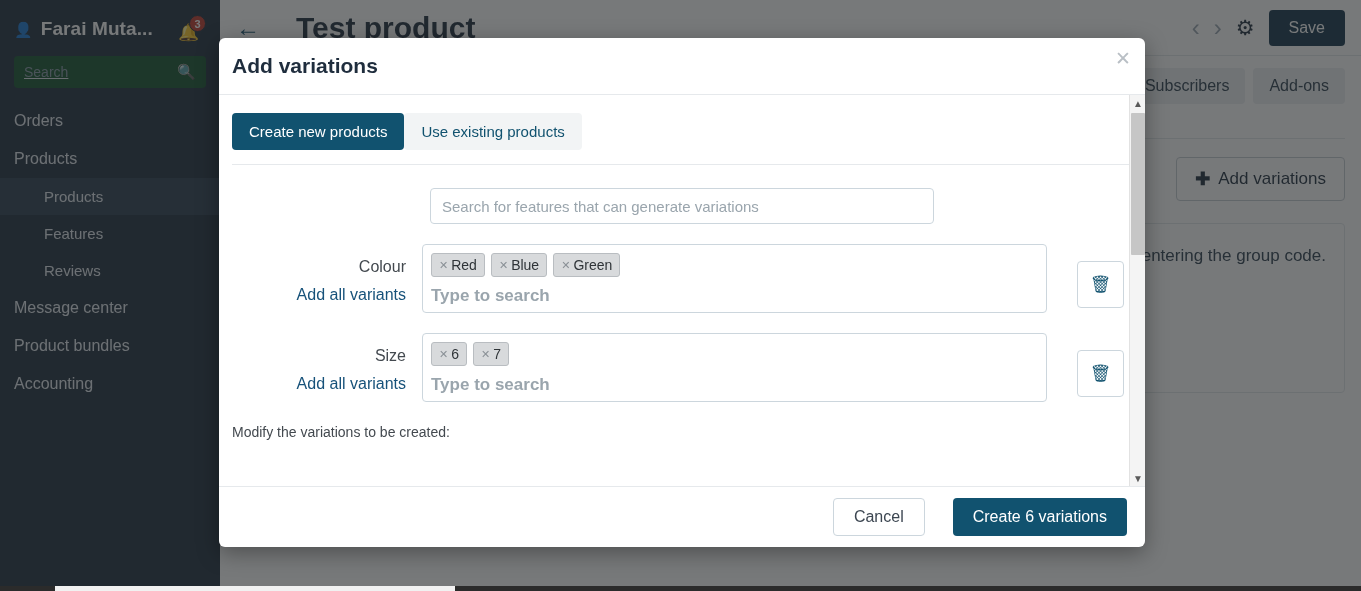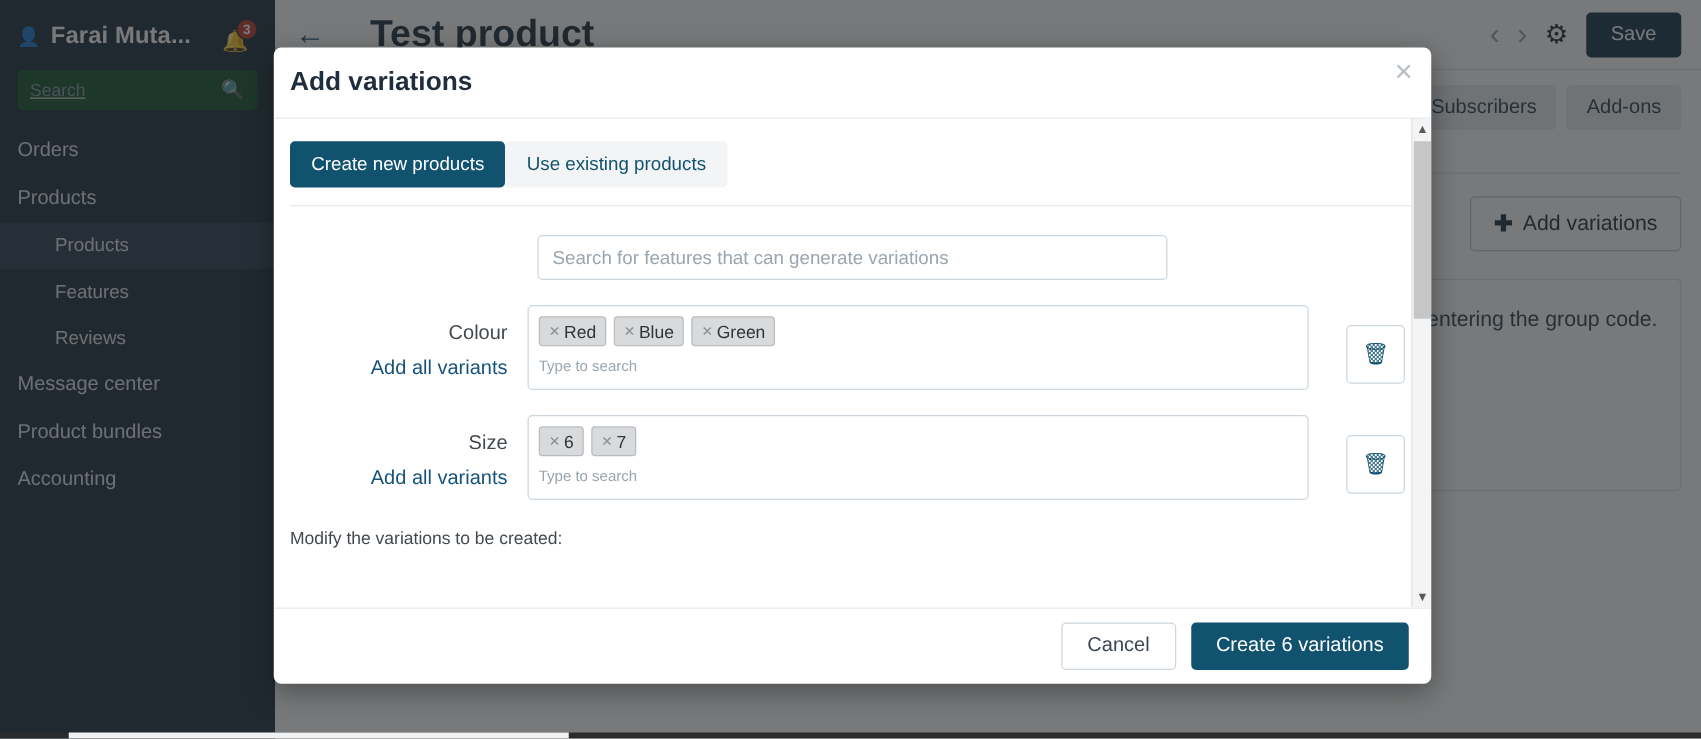--- a/index.html
+++ b/index.html
@@ -261,22 +261,23 @@
     border-radius: 3px;
     padding: 3px 7px;
     font-size: 14px;
     color: #2f3438;
     display: inline-flex; align-items: center; gap: 3px;
     cursor: pointer;
   }
   .token .x { color: #8a9096; font-size: 11px; }
   .token-input-ph {
     margin-top: 9px;
-    font-size: 12px;
+    font-size: 17px;
     color: #9aa5ad;
+    font-weight: bold;
   }
   .trash-btn {
     width: 47px; height: 47px;
     flex: 0 0 47px;
     border: 1px solid #ccd6dd;
     border-radius: 4px;
     background: #ffffff;
     color: #11526f;
     font-size: 17px;
     display: flex; align-items: center; justify-content: center;
@@ -308,21 +309,21 @@
     left: 1px; top: 18px;
     width: 14px; height: 142px;
     background: #c6c6c6;
     border-radius: 1px;
     cursor: pointer;
   }
   .modal-foot {
     flex: 0 0 61px;
     border-top: 1px solid #e6e9ec;
     display: flex; align-items: center; justify-content: flex-end;
-    gap: 12px;
+    gap: 28px;
     padding: 0 18px 0 16px;
   }
   .btn-cancel {
     background: #ffffff; color: #3c4651;
     border: 1px solid #ccd6dd; border-radius: 4px;
     font-size: 16px; padding: 9px 20px; cursor: pointer;
     font-family: "Liberation Sans", sans-serif;
   }
   .btn-create {
     background: #11526f; color: #ffffff;

